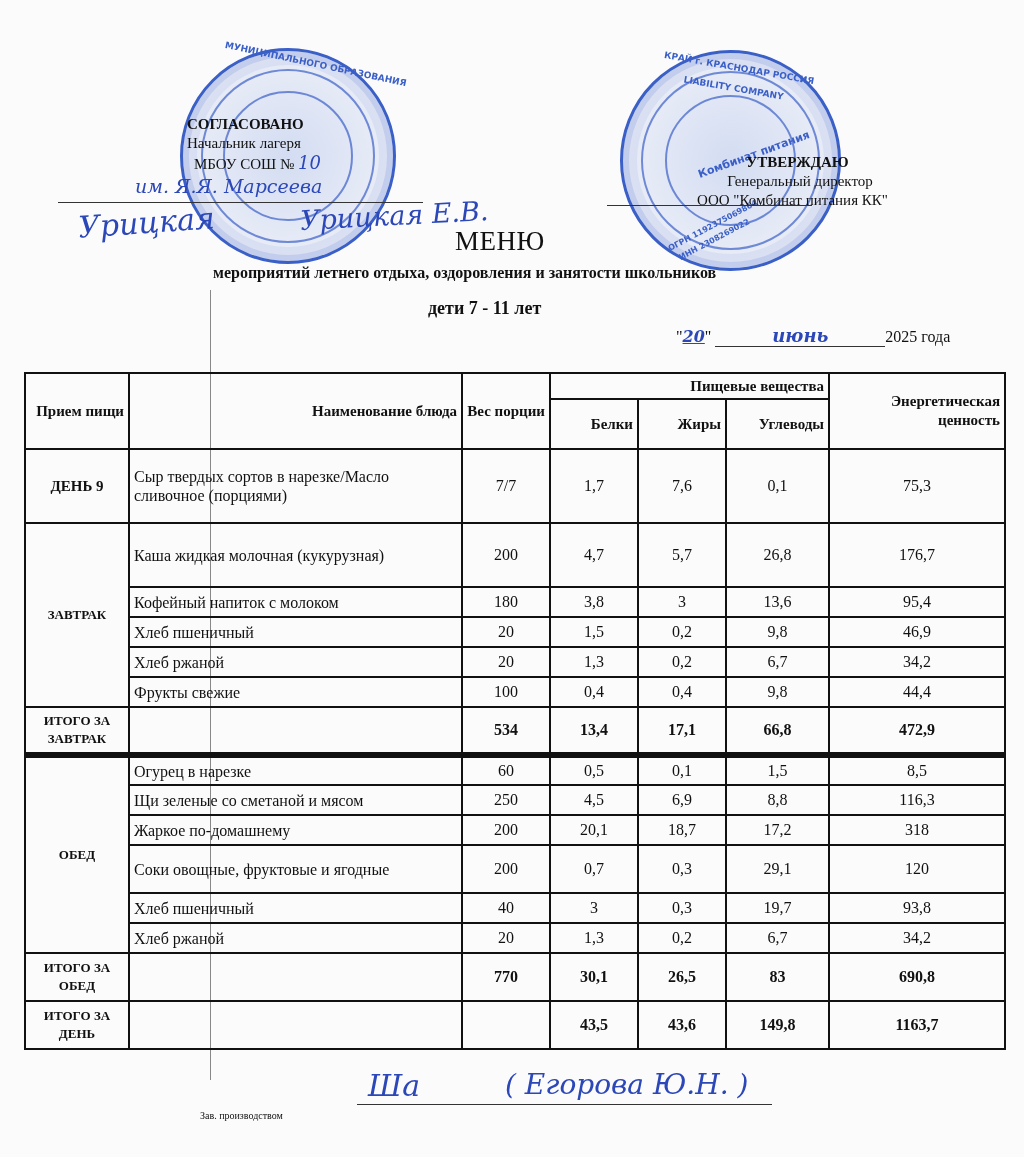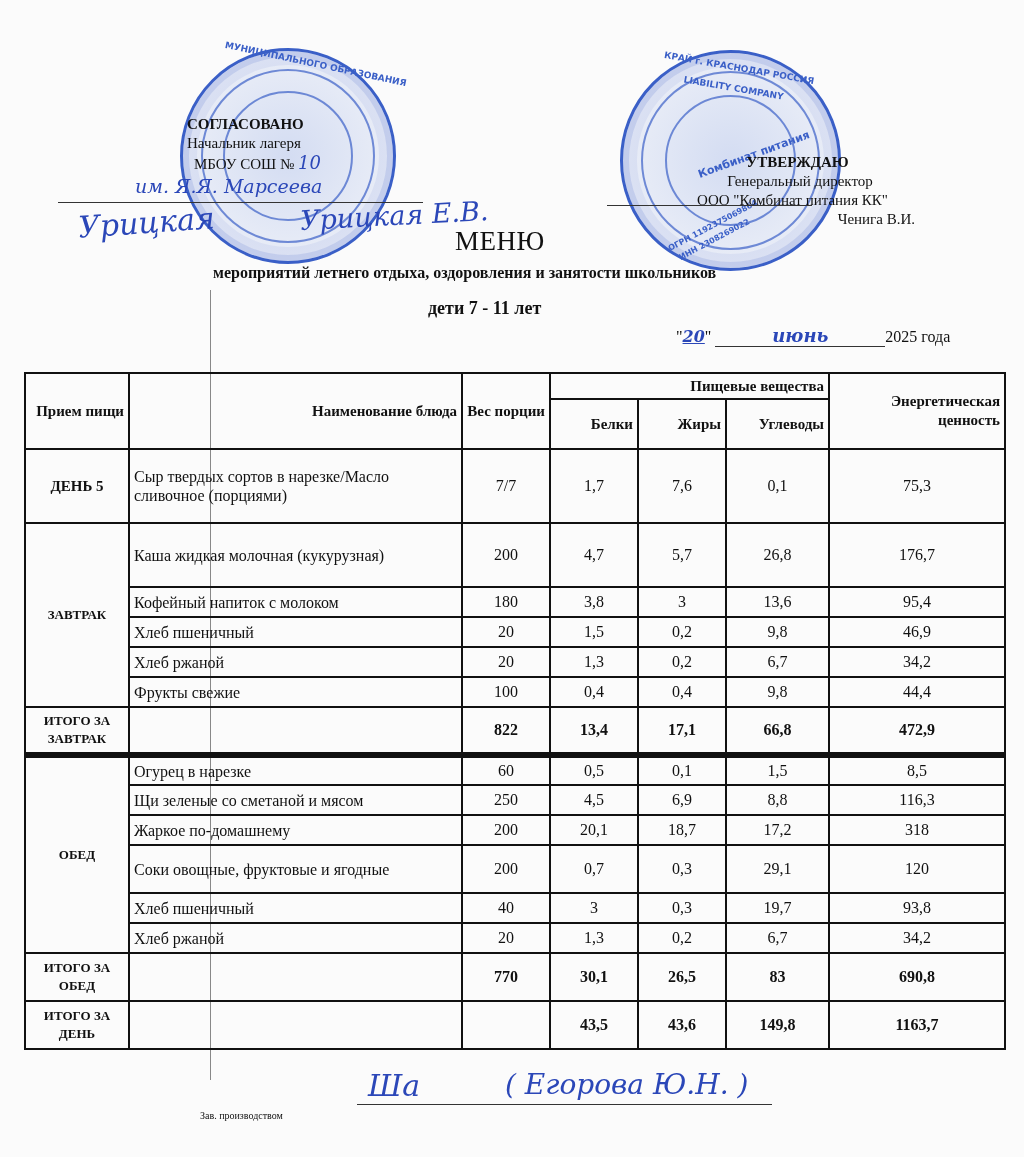--- a/index.html
+++ b/index.html
@@ -70,21 +70,20 @@
 </div>
 <div class="sig" style="left:135px;top:175px;font-size:19px;">им. Я.Я. Марсеева</div>
 <div class="line" style="left:58px;top:202px;width:365px;"></div>
 <div class="sig" style="left:78px;top:205px;font-size:30px;transform:rotate(-4deg);">Урицкая</div>
 <div class="sig" style="left:300px;top:200px;font-size:27px;transform:rotate(-3deg);">Урицкая Е.В.</div>
 
 <div class="hdr-block" style="left:640px;top:125px;text-align:right;width:275px;margin-top:28px;">
   <div class="b" style="text-align:center;padding-left:40px;">УТВЕРЖДАЮ</div>
   <div style="text-align:center;padding-left:45px;">Генеральный директор</div>
   <div style="text-align:center;padding-left:30px;">ООО "Комбинат питания КК"</div>
-  <div>Ченига В.И.</div>
 </div>
 <div class="line" style="left:607px;top:205px;width:205px;"></div>
 
 <div class="title">МЕНЮ</div>
 <div class="subtitle">мероприятий летнего отдыха, оздоровления и занятости школьников</div>
 <div class="age">дети 7 - 11 лет</div>
 
 <div class="date">
   <span>"</span><span class="hw" style="text-decoration:underline;">20</span><span>"</span>
   <span style="display:inline-block;width:170px;border-bottom:1px solid #333;text-align:center;"><span class="hw" style="font-size:18px;">июнь</span></span><span>2025 года</span>
@@ -110,21 +109,21 @@
     <th colspan="3">Пищевые вещества</th>
     <th rowspan="2">Энергетическая ценность</th>
   </tr>
   <tr style="height:50px;">
     <th>Белки</th>
     <th>Жиры</th>
     <th>Углеводы</th>
   </tr>
 
   <tr style="height:74px;">
-    <td class="meal" style="font-size:15px;">ДЕНЬ 5</td>
+    <td class="meal" style="font-size:15px;">ДЕНЬ 9</td>
     <td class="dish">Сыр твердых сортов в нарезке/Масло сливочное (порциями)</td>
     <td class="num">7/7</td>
     <td class="num">1,7</td>
     <td class="num">7,6</td>
     <td class="num">0,1</td>
     <td class="num">75,3</td>
   </tr>
 
   <tr style="height:64px;">
     <td class="meal" rowspan="5">ЗАВТРАК</td>
@@ -163,21 +162,21 @@
     <td class="dish">Фрукты свежие</td>
     <td class="num">100</td>
     <td class="num">0,4</td>
     <td class="num">0,4</td>
     <td class="num">9,8</td>
     <td class="num">44,4</td>
   </tr>
   <tr class="total" style="height:48px;">
     <td class="meal">ИТОГО ЗА ЗАВТРАК</td>
     <td></td>
-    <td class="num">822</td>
+    <td class="num">534</td>
     <td class="num">13,4</td>
     <td class="num">17,1</td>
     <td class="num">66,8</td>
     <td class="num">472,9</td>
   </tr>
 
   <tr class="sep" style="height:30px;">
     <td class="meal" rowspan="6">ОБЕД</td>
     <td class="dish">Огурец в нарезке</td>
     <td class="num">60</td>

